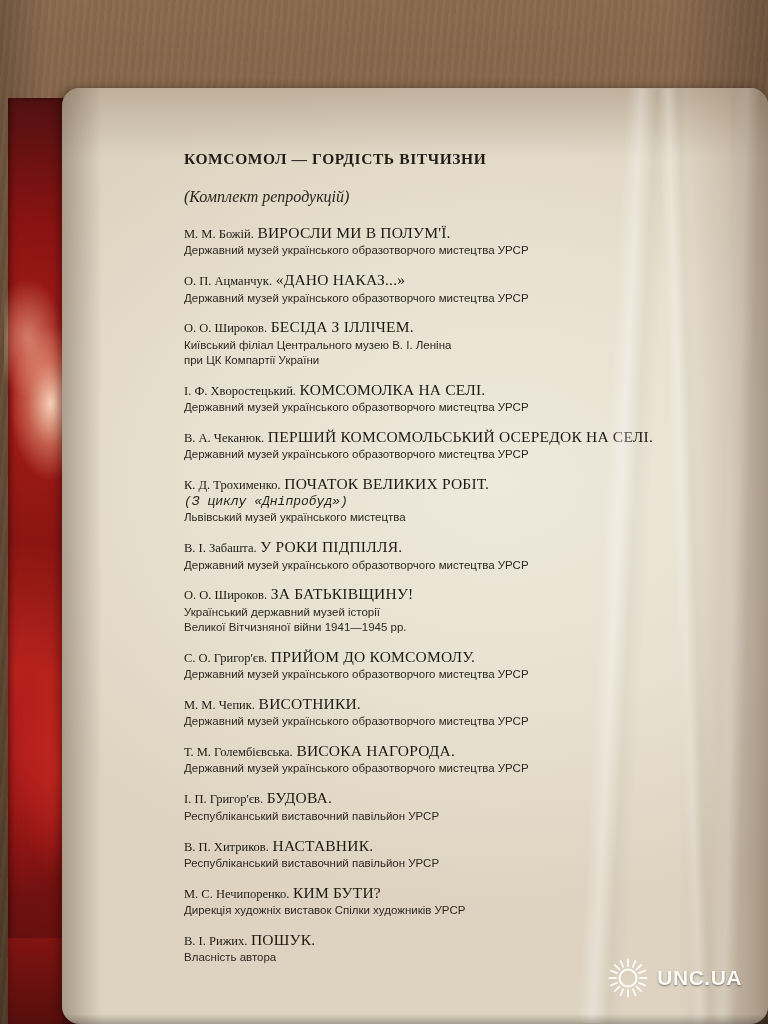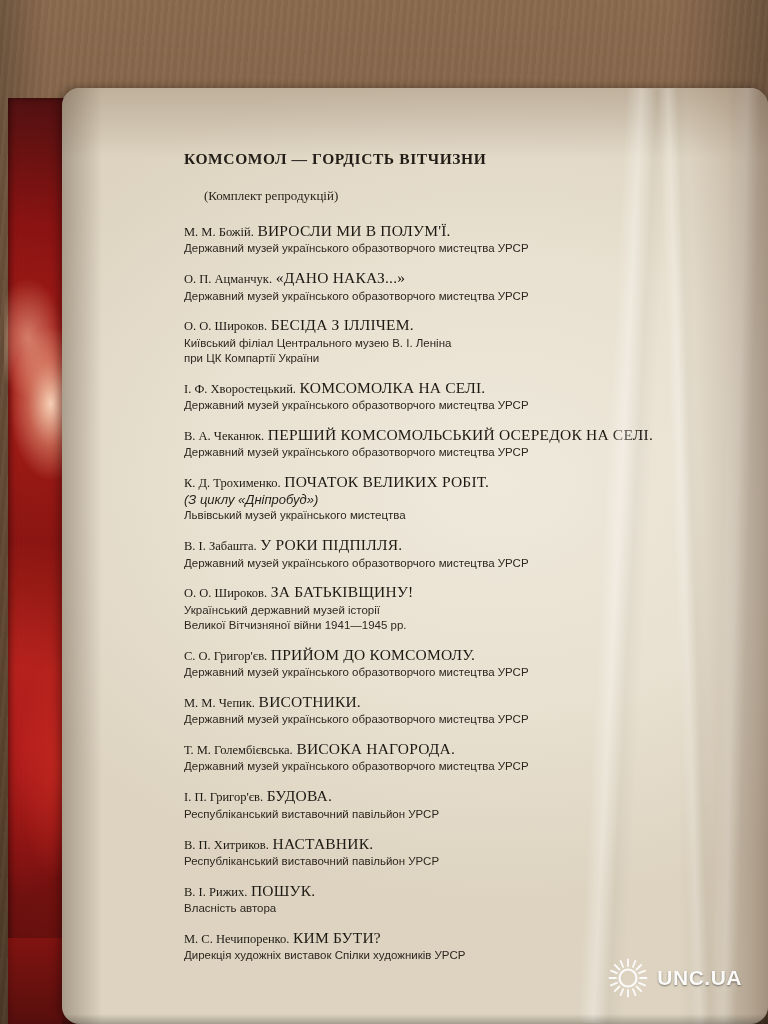--- a/index.html
+++ b/index.html
@@ -103,44 +103,44 @@
   .doc-title {
     font-family: "Liberation Serif", serif;
     font-size: 15.5px;
     font-weight: 700;
     letter-spacing: 0.6px;
     color: #211c16;
     margin-bottom: 20px;
   }
   .doc-subtitle {
     font-family: "Liberation Serif", serif;
-    font-size: 13px;
+    font-style: italic;
+    font-size: 16px;
     color: #2a241c;
     margin-bottom: 18px;
-    margin-left: 20px;
   }
 
   .entry { margin-bottom: 13px; }
   .entry-title {
     font-family: "Liberation Serif", serif;
     font-size: 14.5px;
     color: #1d1913;
     line-height: 1.18;
   }
   .entry-title .small { font-size: 12.5px; }
   .entry-title .caps { font-size: 15.5px; letter-spacing: .2px; }
   .entry-note {
     font-family: Liberation Sans, sans-serif;
     font-size: 11.5px;
     color: #2e2720;
     line-height: 1.3;
     margin-top: 1px;
   }
   .entry-cycle {
-    font-family: Liberation Sans, sans-serif;
+    font-family: Liberation Mono, monospace;
     font-style: italic;
     font-size: 13px;
     color: #241f19;
     margin-top: 1px;
   }
 
   
   .watermark {
     position: absolute;
     right: 26px; bottom: 26px;
@@ -289,32 +289,32 @@
         <div class="entry">
           <div class="entry-title">
             <span class="small">В. П. Хитриков.</span>
             <span class="caps">НАСТАВНИК.</span>
           </div>
           <div class="entry-note">Республіканський виставочний павільйон УРСР</div>
         </div>
 
         <div class="entry">
           <div class="entry-title">
+            <span class="small">М. С. Нечипоренко.</span>
+            <span class="caps">КИМ БУТИ?</span>
+          </div>
+          <div class="entry-note">Дирекція художніх виставок Спілки художників УРСР</div>
+        </div>
+
+        <div class="entry">
+          <div class="entry-title">
             <span class="small">В. І. Рижих.</span>
             <span class="caps">ПОШУК.</span>
           </div>
           <div class="entry-note">Власність автора</div>
-        </div>
-
-        <div class="entry">
-          <div class="entry-title">
-            <span class="small">М. С. Нечипоренко.</span>
-            <span class="caps">КИМ БУТИ?</span>
-          </div>
-          <div class="entry-note">Дирекція художніх виставок Спілки художників УРСР</div>
         </div>
       </div>
     </div>
 
     <div class="crease c1"></div>
     <div class="crease c2"></div>
     <div class="crease c3"></div>
     <div class="shadow-right"></div>
   </div>
 

